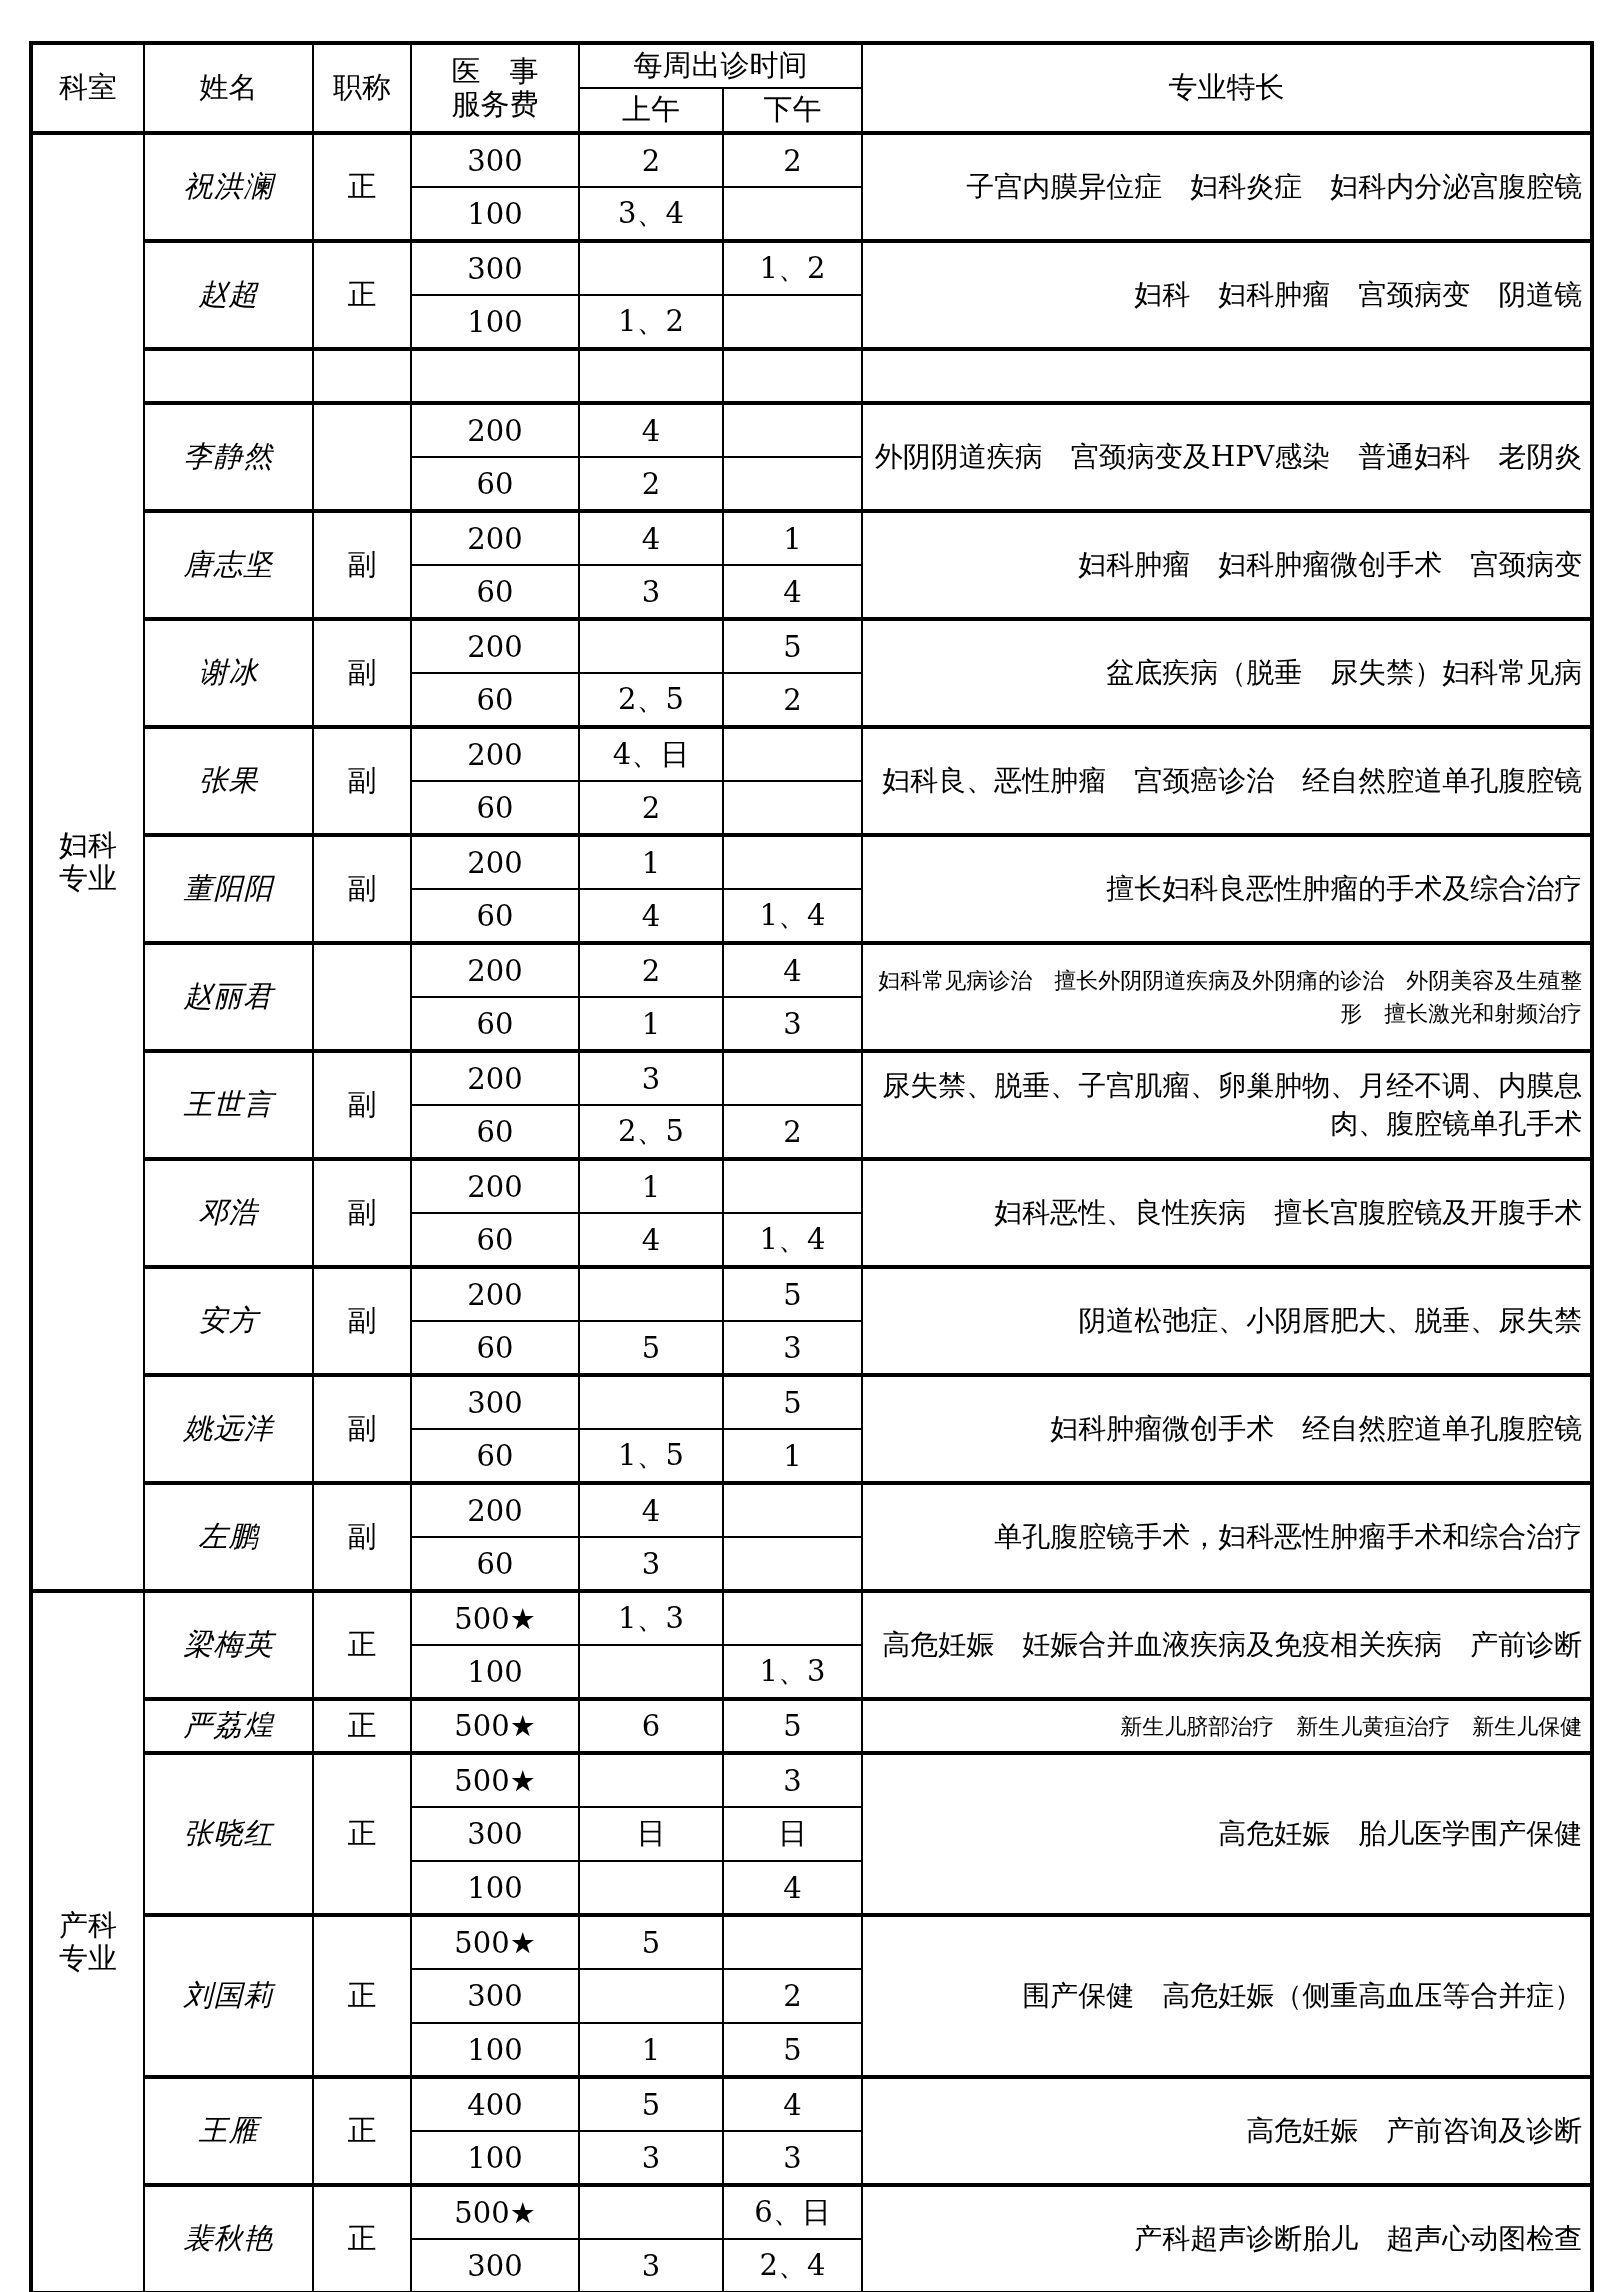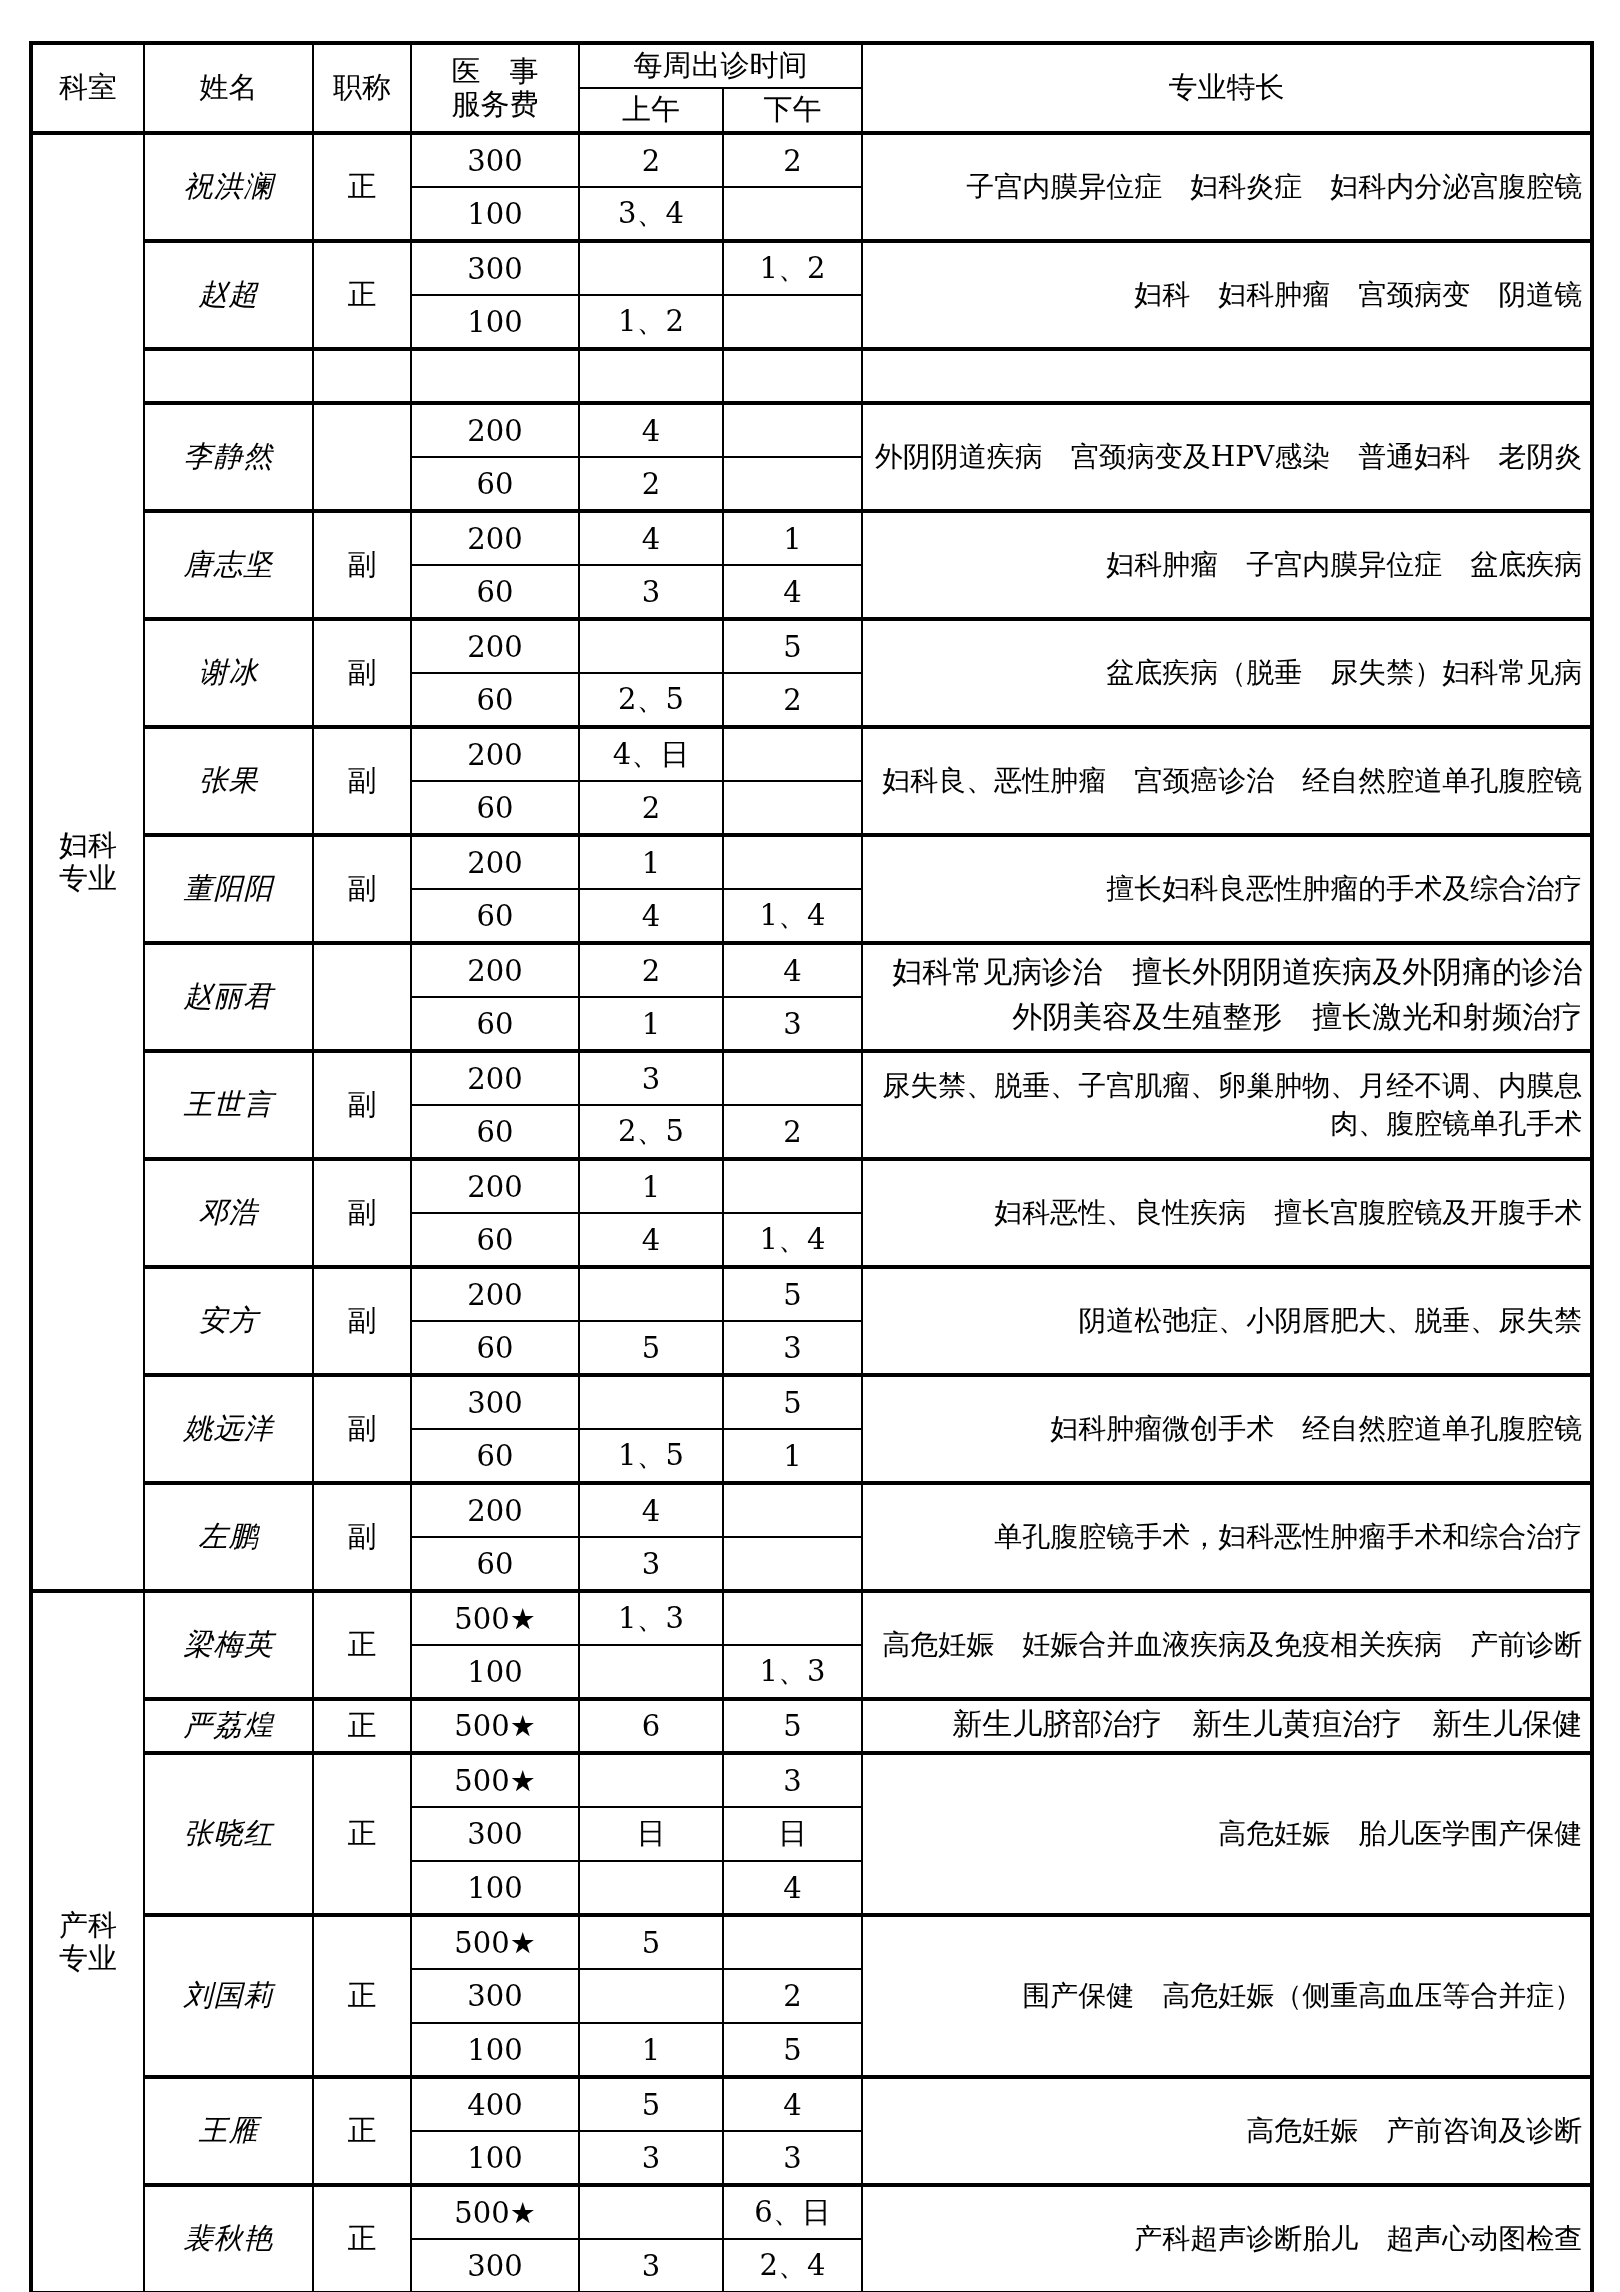--- a/index.html
+++ b/index.html
@@ -32,21 +32,21 @@
   thead td { height: 36px; font-size: 29px; }
   tr.group-start > td { border-top-width: 4.9px; }
   .fee-head, .dept-cell { white-space: pre-line; line-height: 1.15; margin-left: 8px; }
   .specialty {
     text-align: right;
     padding: 2px 7.8px;
     font-size: 28px;
     line-height: 1.35;
     white-space: pre-wrap;
   }
-  .specialty.small { font-size: 30px; line-height: 1.5; font-family: Liberation Mono, monospace; }
+  .specialty.small { font-size: 22px; line-height: 1.5; }
   .name-cell { letter-spacing: 1px; font-style: italic; }
 </style>
 </head>
 <body>
 
 <div class="sheet">
   <table>
     <colgroup>
       <col style="width:113px">
       <col style="width:169px">
@@ -120,21 +120,21 @@
           <td>60</td>
           <td>2</td>
           <td></td>
         </tr>
         <tr class="group-start">
           <td rowspan="2" class="name-cell">唐志坚</td>
           <td rowspan="2">副</td>
           <td>200</td>
           <td>4</td>
           <td>1</td>
-          <td rowspan="2" class="specialty">妇科肿瘤　子宫内膜异位症　盆底疾病</td>
+          <td rowspan="2" class="specialty">妇科肿瘤　妇科肿瘤微创手术　宫颈病变</td>
         </tr>
         <tr class="sub-row">
           <td>60</td>
           <td>3</td>
           <td>4</td>
         </tr>
         <tr class="group-start">
           <td rowspan="2" class="name-cell">谢冰</td>
           <td rowspan="2">副</td>
           <td>200</td>

